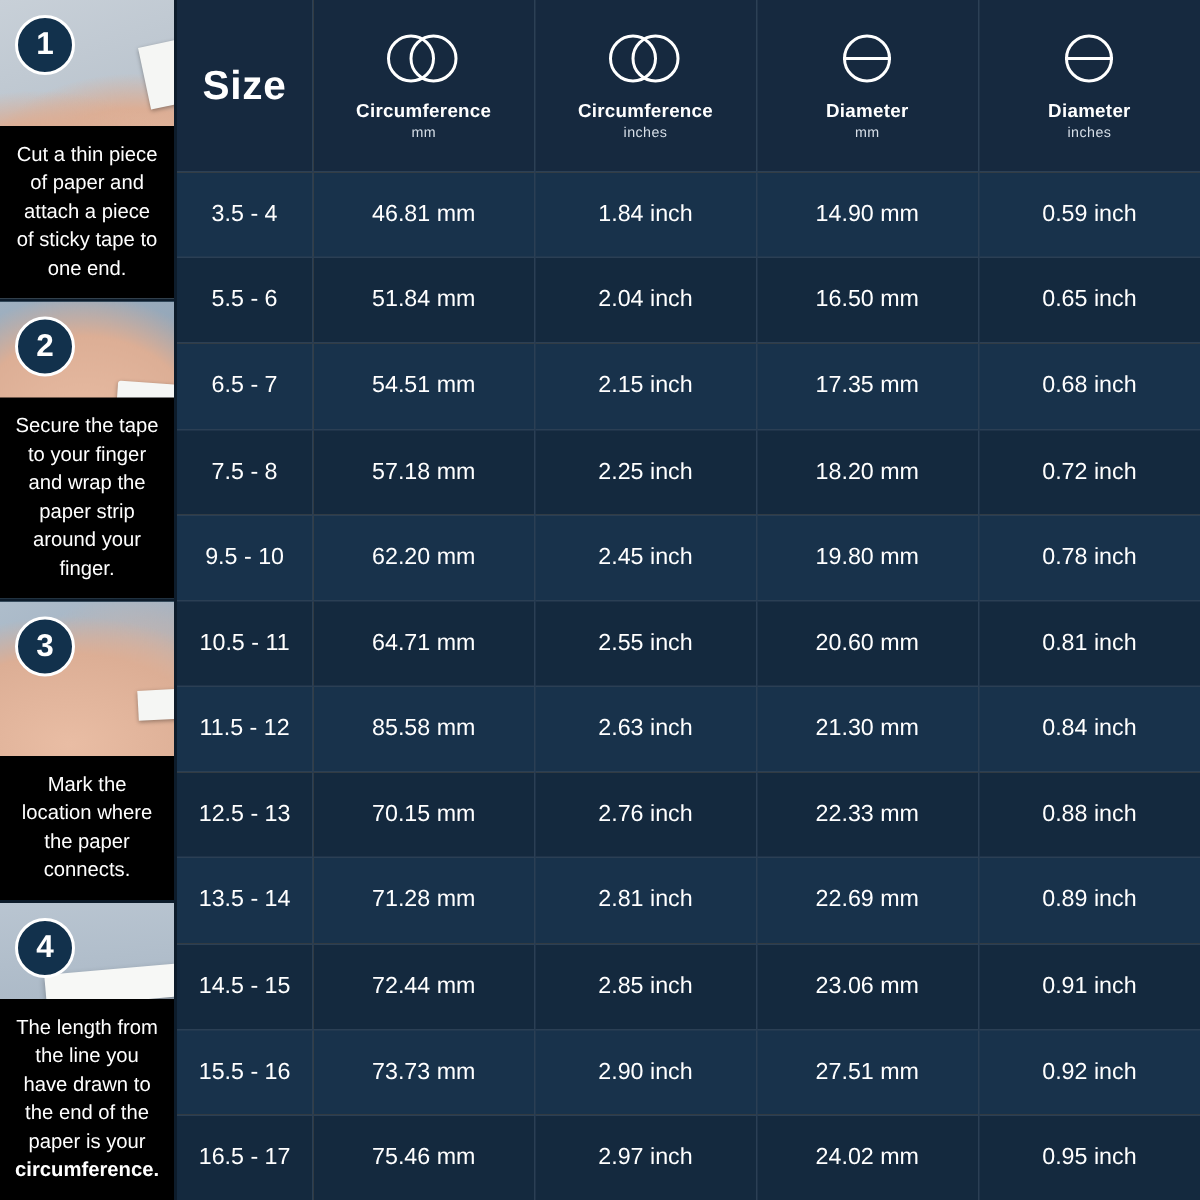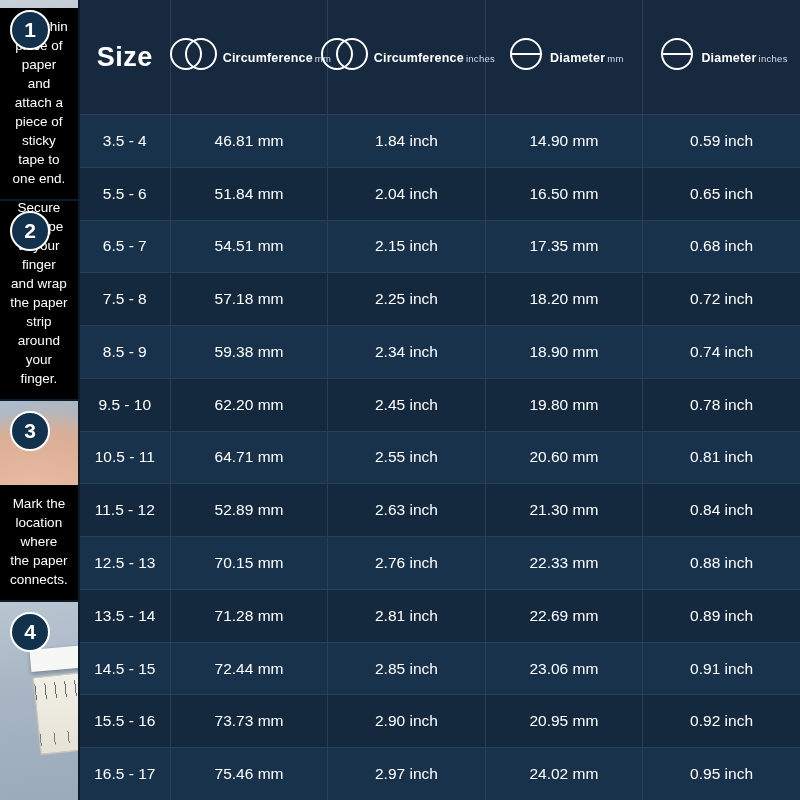--- a/index.html
+++ b/index.html
@@ -155,21 +155,21 @@
     font-weight: normal;
   }
   table.size-table thead th:last-child { border-right: none; }
   .hdr-size {
     font-size: 27px;
     font-weight: bold;
     letter-spacing: .5px;
   }
   .hdr-stack {
     display: flex;
-    flex-direction: row;
+    flex-direction: column;
     align-items: center;
     justify-content: center;
     gap: 2px;
     padding-top: 2px;
   }
   .hdr-title {
     font-size: 12.5px;
     font-weight: bold;
     letter-spacing: .2px;
   }
@@ -232,20 +232,21 @@
 
     <div class="step">
       <div class="photo photo-4">
         <div class="s4-paper"></div>
         <div class="ruler">
           <div class="ruler-ticks"></div>
           <div class="ruler-ticks2"></div>
         </div>
       </div>
       <div class="badge">4</div>
+      <div class="caption"><span>The length from the line you have drawn to the end of the paper is your </span><b>circumference.</b></div>
     </div>
 
   </div>
 
   <div class="table-wrap">
     <table class="size-table">
       <thead>
         <tr>
           <th class="col-size">
             <div class="hdr-size">Size</div>
@@ -323,43 +324,36 @@
             <td>0.68 inch</td>
           </tr>
           <tr>
             <td class="col-size">7.5 - 8</td>
             <td>57.18 mm</td>
             <td>2.25 inch</td>
             <td>18.20 mm</td>
             <td>0.72 inch</td>
           </tr>
           <tr>
-            <td class="col-size">8.5 - 9</td>
-            <td>59.38 mm</td>
-            <td>2.34 inch</td>
-            <td>18.90 mm</td>
-            <td>0.74 inch</td>
-          </tr>
-          <tr>
             <td class="col-size">9.5 - 10</td>
             <td>62.20 mm</td>
             <td>2.45 inch</td>
             <td>19.80 mm</td>
             <td>0.78 inch</td>
           </tr>
           <tr>
             <td class="col-size">10.5 - 11</td>
             <td>64.71 mm</td>
             <td>2.55 inch</td>
             <td>20.60 mm</td>
             <td>0.81 inch</td>
           </tr>
           <tr>
             <td class="col-size">11.5 - 12</td>
-            <td>52.89 mm</td>
+            <td>85.58 mm</td>
             <td>2.63 inch</td>
             <td>21.30 mm</td>
             <td>0.84 inch</td>
           </tr>
           <tr>
             <td class="col-size">12.5 - 13</td>
             <td>70.15 mm</td>
             <td>2.76 inch</td>
             <td>22.33 mm</td>
             <td>0.88 inch</td>
@@ -375,21 +369,21 @@
             <td class="col-size">14.5 - 15</td>
             <td>72.44 mm</td>
             <td>2.85 inch</td>
             <td>23.06 mm</td>
             <td>0.91 inch</td>
           </tr>
           <tr>
             <td class="col-size">15.5 - 16</td>
             <td>73.73 mm</td>
             <td>2.90 inch</td>
-            <td>20.95 mm</td>
+            <td>27.51 mm</td>
             <td>0.92 inch</td>
           </tr>
           <tr>
             <td class="col-size">16.5 - 17</td>
             <td>75.46 mm</td>
             <td>2.97 inch</td>
             <td>24.02 mm</td>
             <td>0.95 inch</td>
           </tr>
         </tbody>

